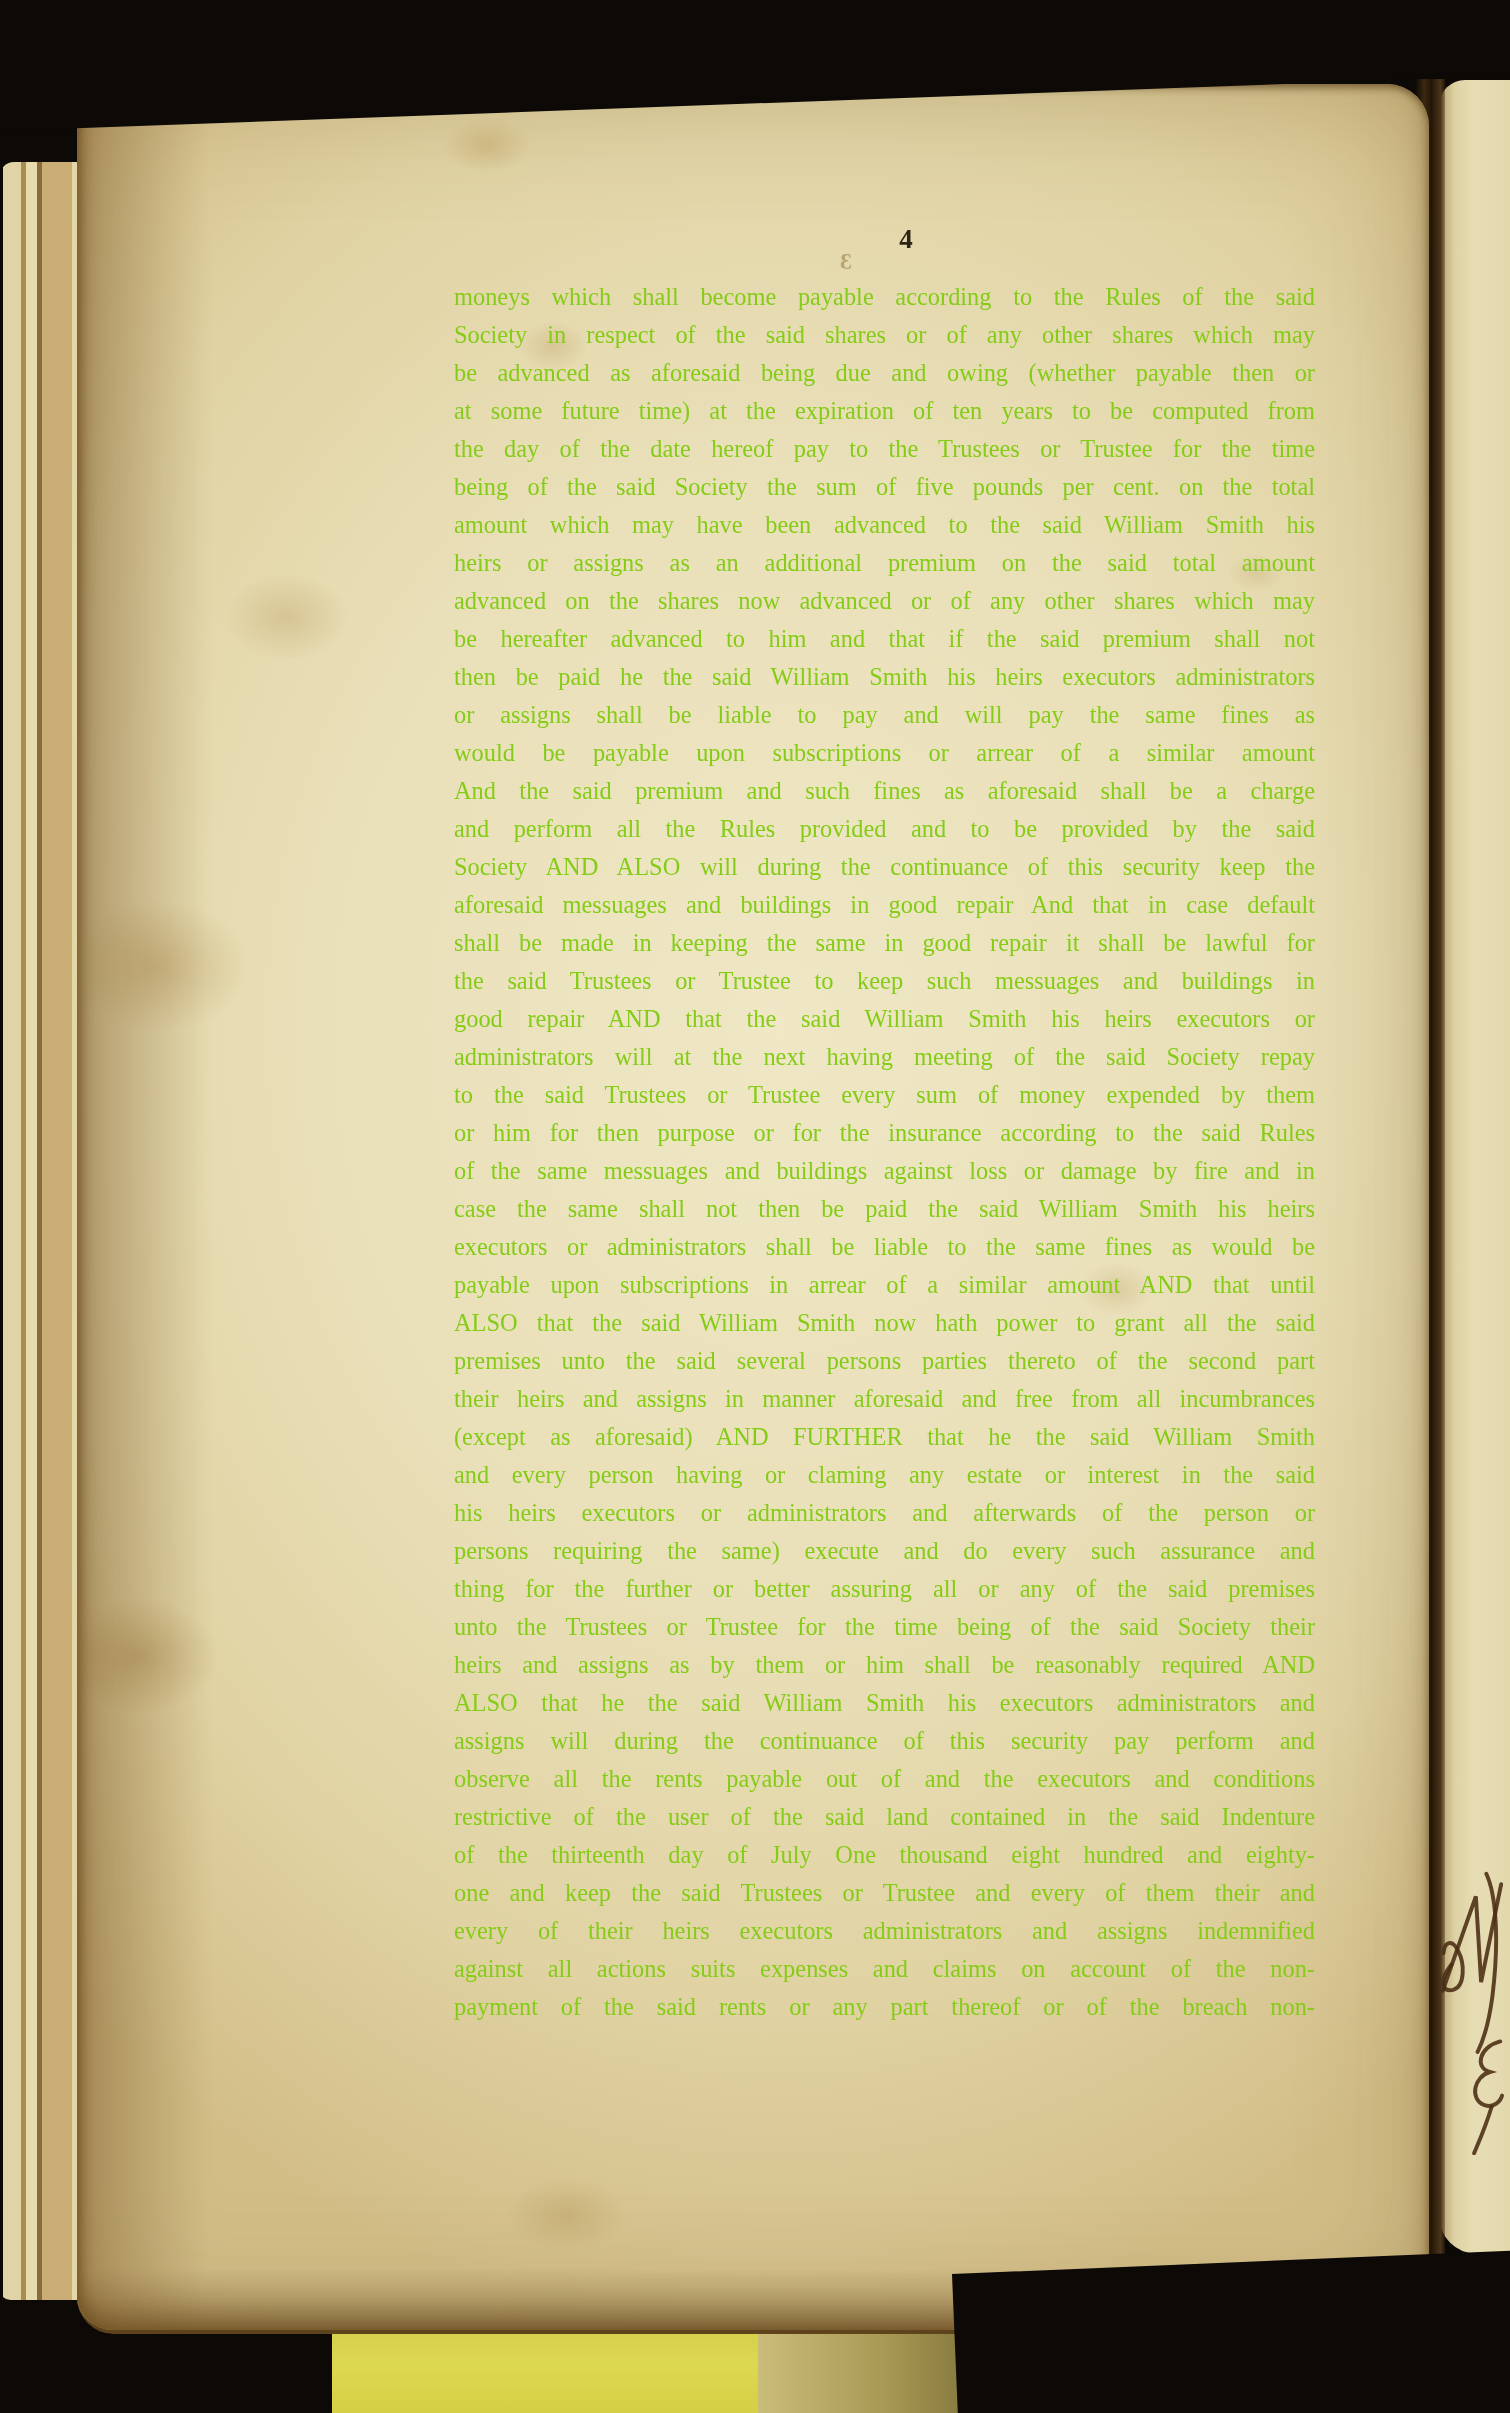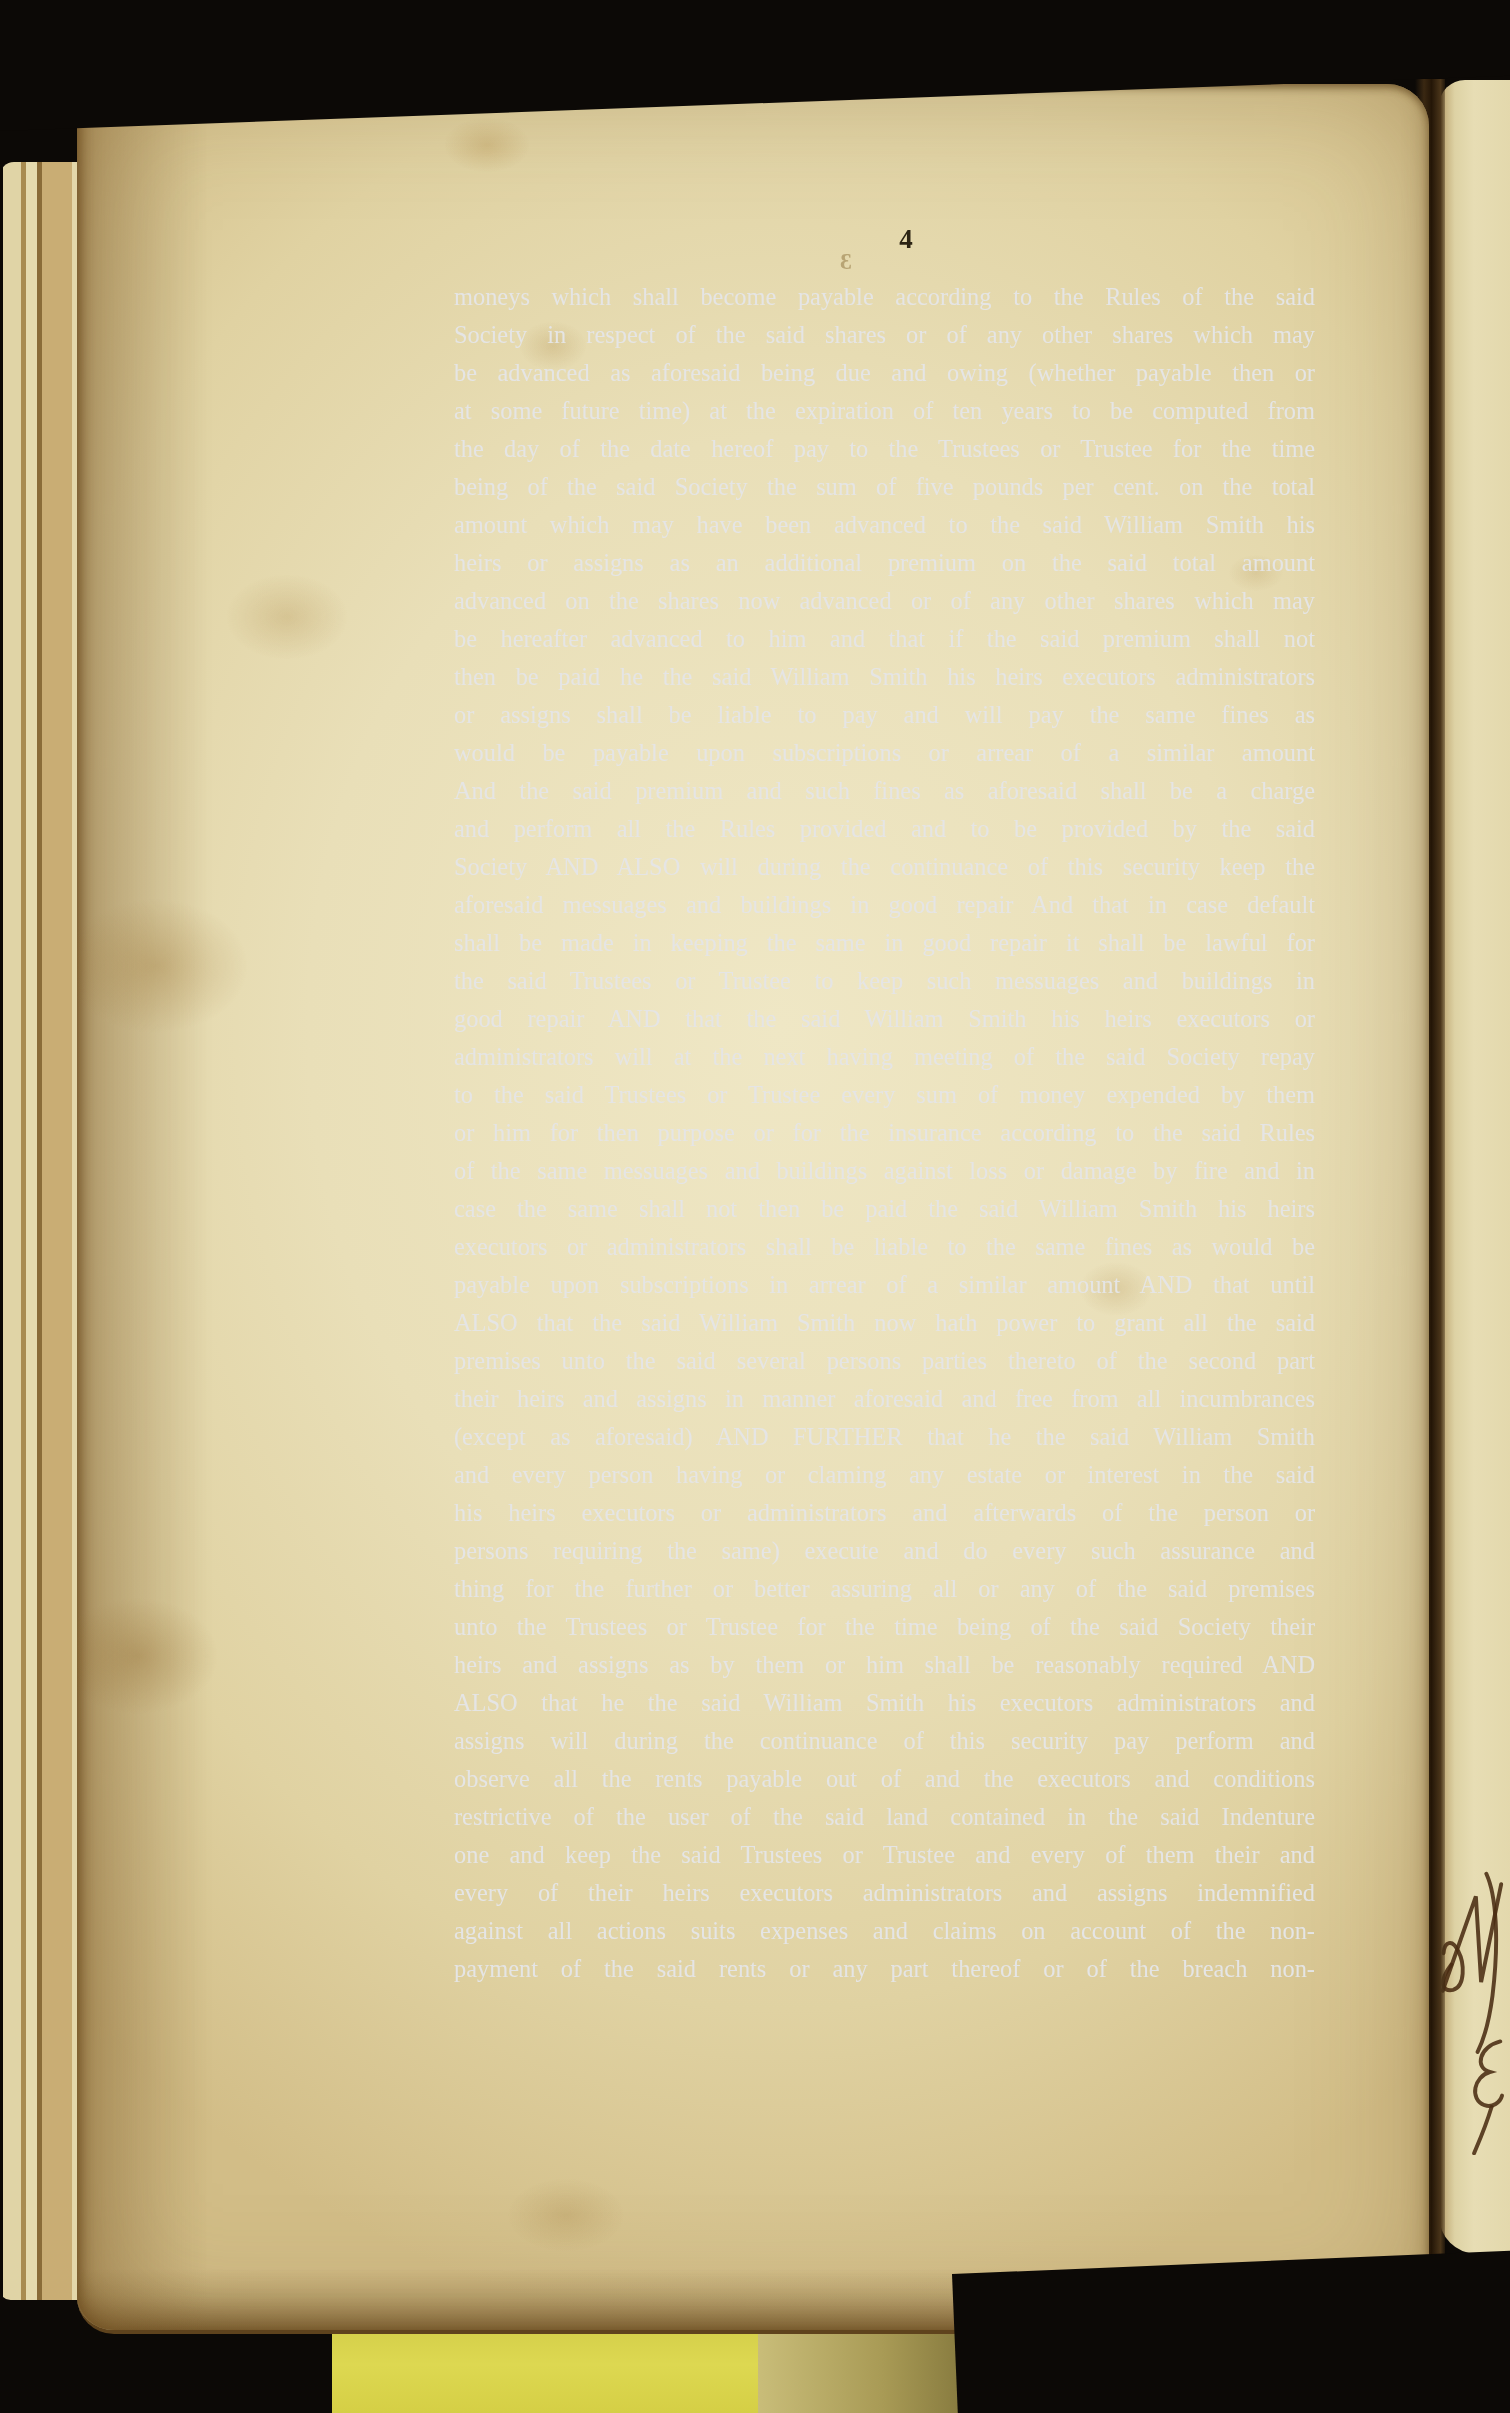--- a/index.html
+++ b/index.html
@@ -54,21 +54,21 @@
   .vignette-top{position:absolute;left:-52px;top:-107px;width:1633px;height:210px;
     background:#0c0906;transform:rotate(-2.1deg);}
   .vignette-bottom{position:absolute;left:956px;top:2274px;width:664px;height:192px;
     background:#0c0906;transform:rotate(-2.4deg);transform-origin:left center;}
 
   .pagenum{position:absolute;left:880px;top:224px;width:52px;
     font-size:27px;font-weight:bold;color:#2c2414;text-align:center;}
   .bleed{position:absolute;left:840px;top:248px;font-size:23.6px;font-weight:bold;
     color:rgba(140,112,58,.5);transform:scaleX(-1);}
 
-  .textblock{position:absolute;left:454px;top:278px;width:861px;color:#e5e5e5;
+  .textblock{position:absolute;left:454px;top:278px;width:861px;color:#84cc16;
     font-size:24.4px;line-height:38px;}
   .tl{height:38px;overflow:hidden;text-align:justify;text-align-last:justify;}
 
   .ink{position:absolute;left:1425px;top:1858px;}
   .ink path{stroke:#4a2c12;stroke-width:4.5;fill:none;stroke-linecap:round;opacity:.88;}
 </style>
 </head>
 <body>
 
 <div class="scene">
@@ -135,20 +135,21 @@
     <div class="tl">and every person having or claming any estate or interest in the said</div>
     <div class="tl">his heirs executors or administrators and afterwards of the person or</div>
     <div class="tl">persons requiring the same) execute and do every such assurance and</div>
     <div class="tl">thing for the further or better assuring all or any of the said premises</div>
     <div class="tl">unto the Trustees or Trustee for the time being of the said Society their</div>
     <div class="tl">heirs and assigns as by them or him shall be reasonably required AND</div>
     <div class="tl">ALSO that he the said William Smith his executors administrators and</div>
     <div class="tl">assigns will during the continuance of this security pay perform and</div>
     <div class="tl">observe all the rents payable out of and the executors and conditions</div>
     <div class="tl">restrictive of the user of the said land contained in the said Indenture</div>
+    <div class="tl">of the thirteenth day of July One thousand eight hundred and eighty-</div>
     <div class="tl">one and keep the said Trustees or Trustee and every of them their and</div>
     <div class="tl">every of their heirs executors administrators and assigns indemnified</div>
     <div class="tl">against all actions suits expenses and claims on account of the non-</div>
     <div class="tl">payment of the said rents or any part thereof or of the breach non-</div>
   </div>
 
 </div>
 
 
 </body></html>

